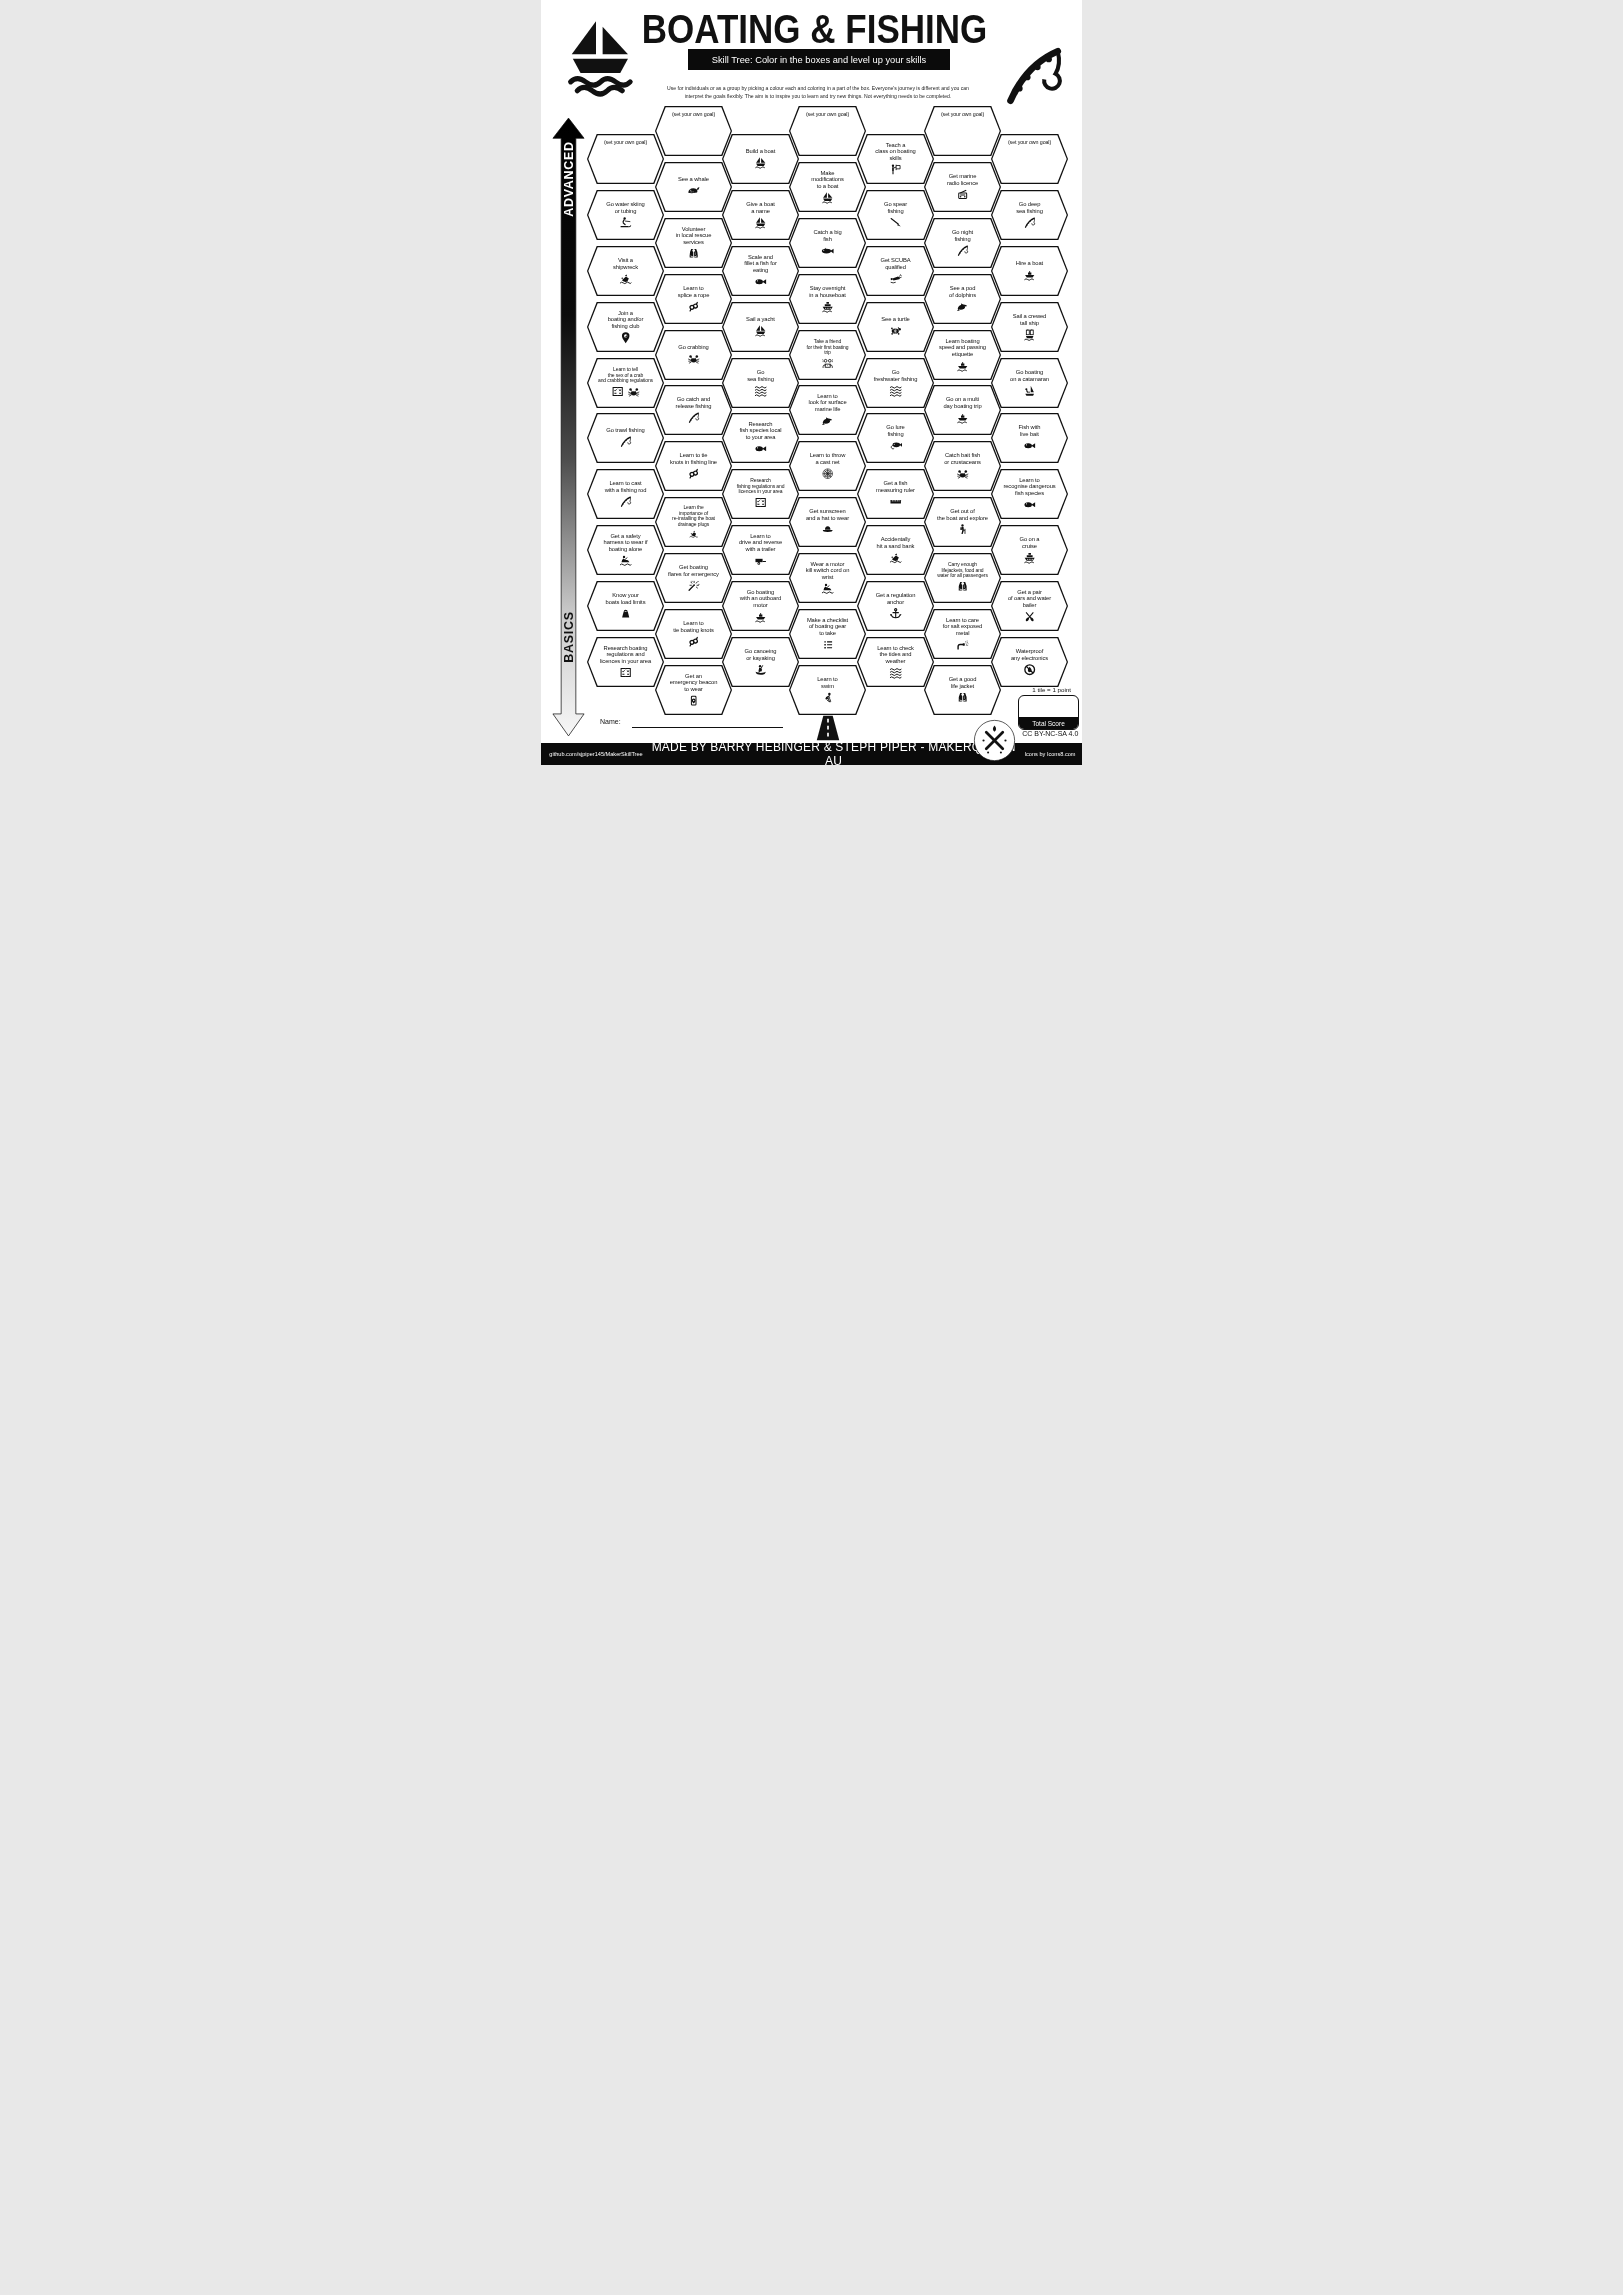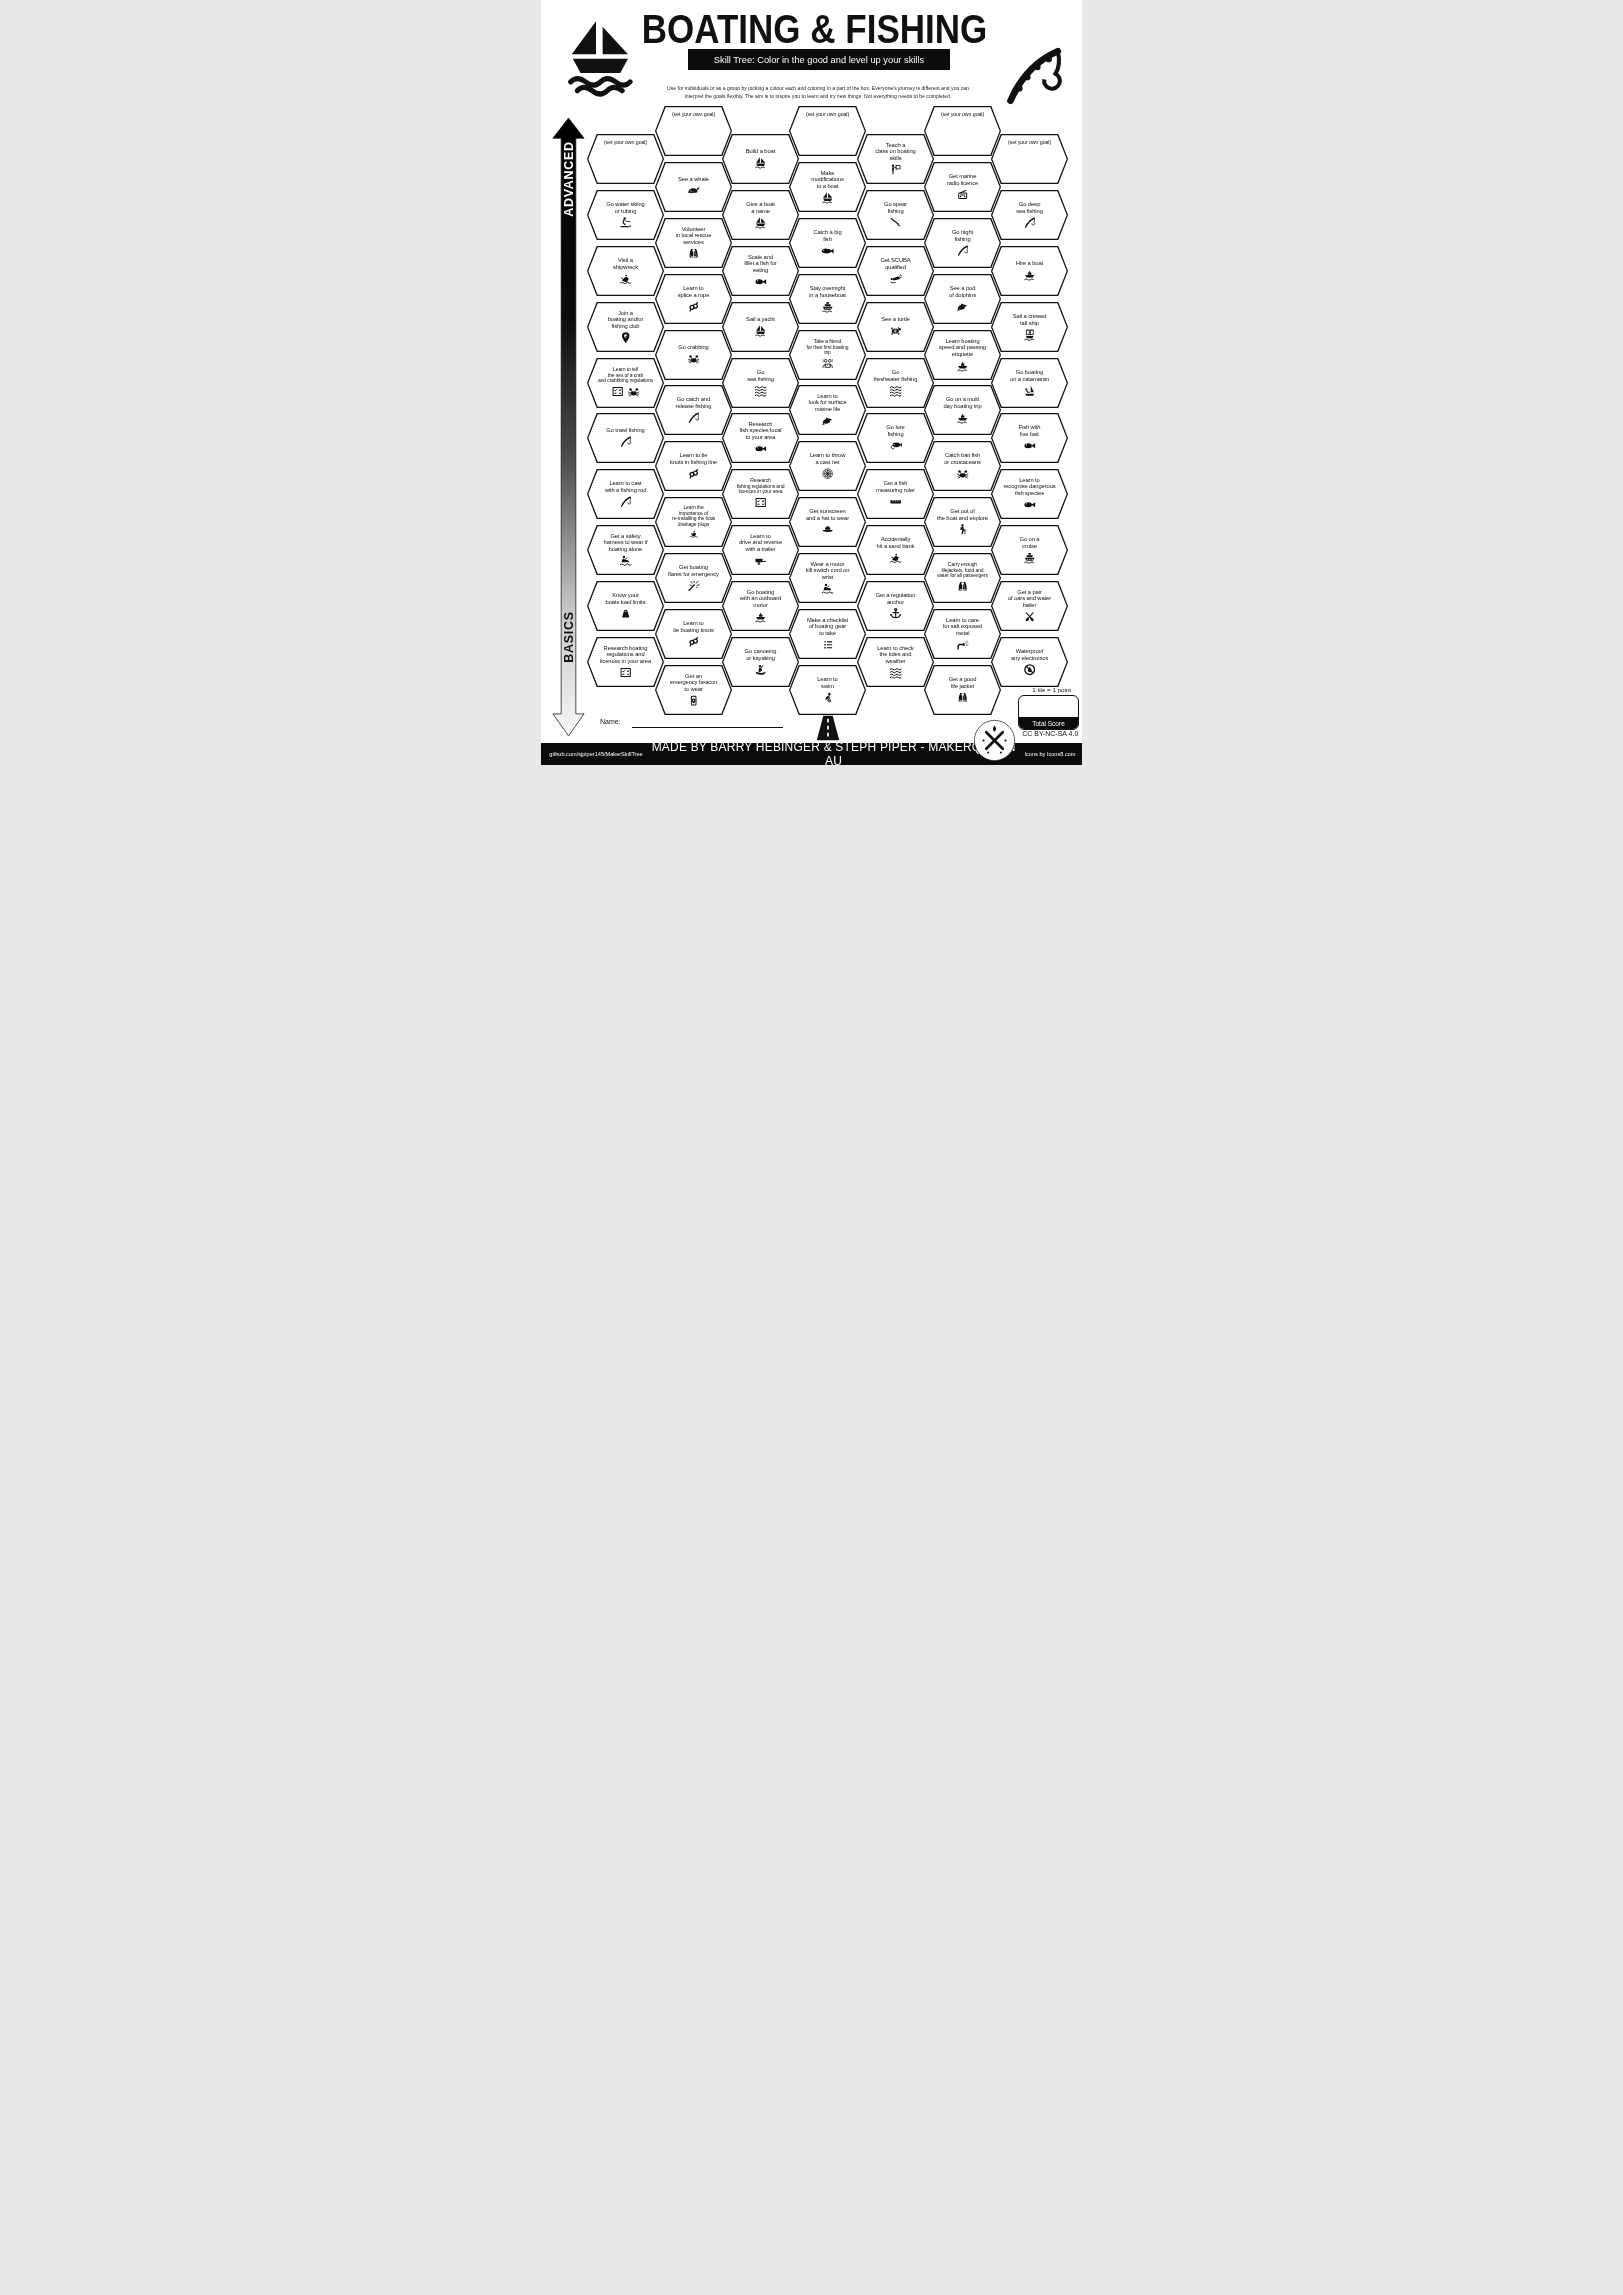--- a/index.html
+++ b/index.html
@@ -348,21 +348,21 @@
       <path d="M4 18h25l-3.5 6.5H7.5Z"></path>
     <path d="M3 28.5q3-3 6.8 0t6.8 0t6.8 0t6.6 0" fill="none" stroke="#111" stroke-width="2.3" stroke-linecap="round"></path>
     <path d="M6 32.5q3-3 6.8 0t6.8 0t6.8 0" fill="none" stroke="#111" stroke-width="2.3" stroke-linecap="round"></path>
   </svg>
   <svg class="abs" style="left:456px;top:37px" width="72" height="78" viewBox="0 0 32 32" fill="#111">
     <use href="#i-rod"></use>
   </svg>
 
   <div id="title">BOATING &amp; FISHING</div>
   <div id="subbar">
-    <span>Skill Tree:  Color in the good and level up your skills</span>
+    <span>Skill Tree:  Color in the boxes and level up your skills</span>
   </div>
   <div id="desc">
     <div>Use for individuals or as a group by picking a colour each and coloring in a part of the box.  Everyone's journey is different and you can</div>
     <div>interpret the goals flexibly.  The aim is to inspire you to learn and try new things. Not everything needs to be completed.</div>
   </div>
 
   <svg id="axis-arrow" width="33" height="624" viewBox="0 0 72 1348">
     <defs>
       <linearGradient id="axgrad" x1="0" y1="0" x2="0" y2="1">
         <stop offset="0" stop-color="#000"></stop>

